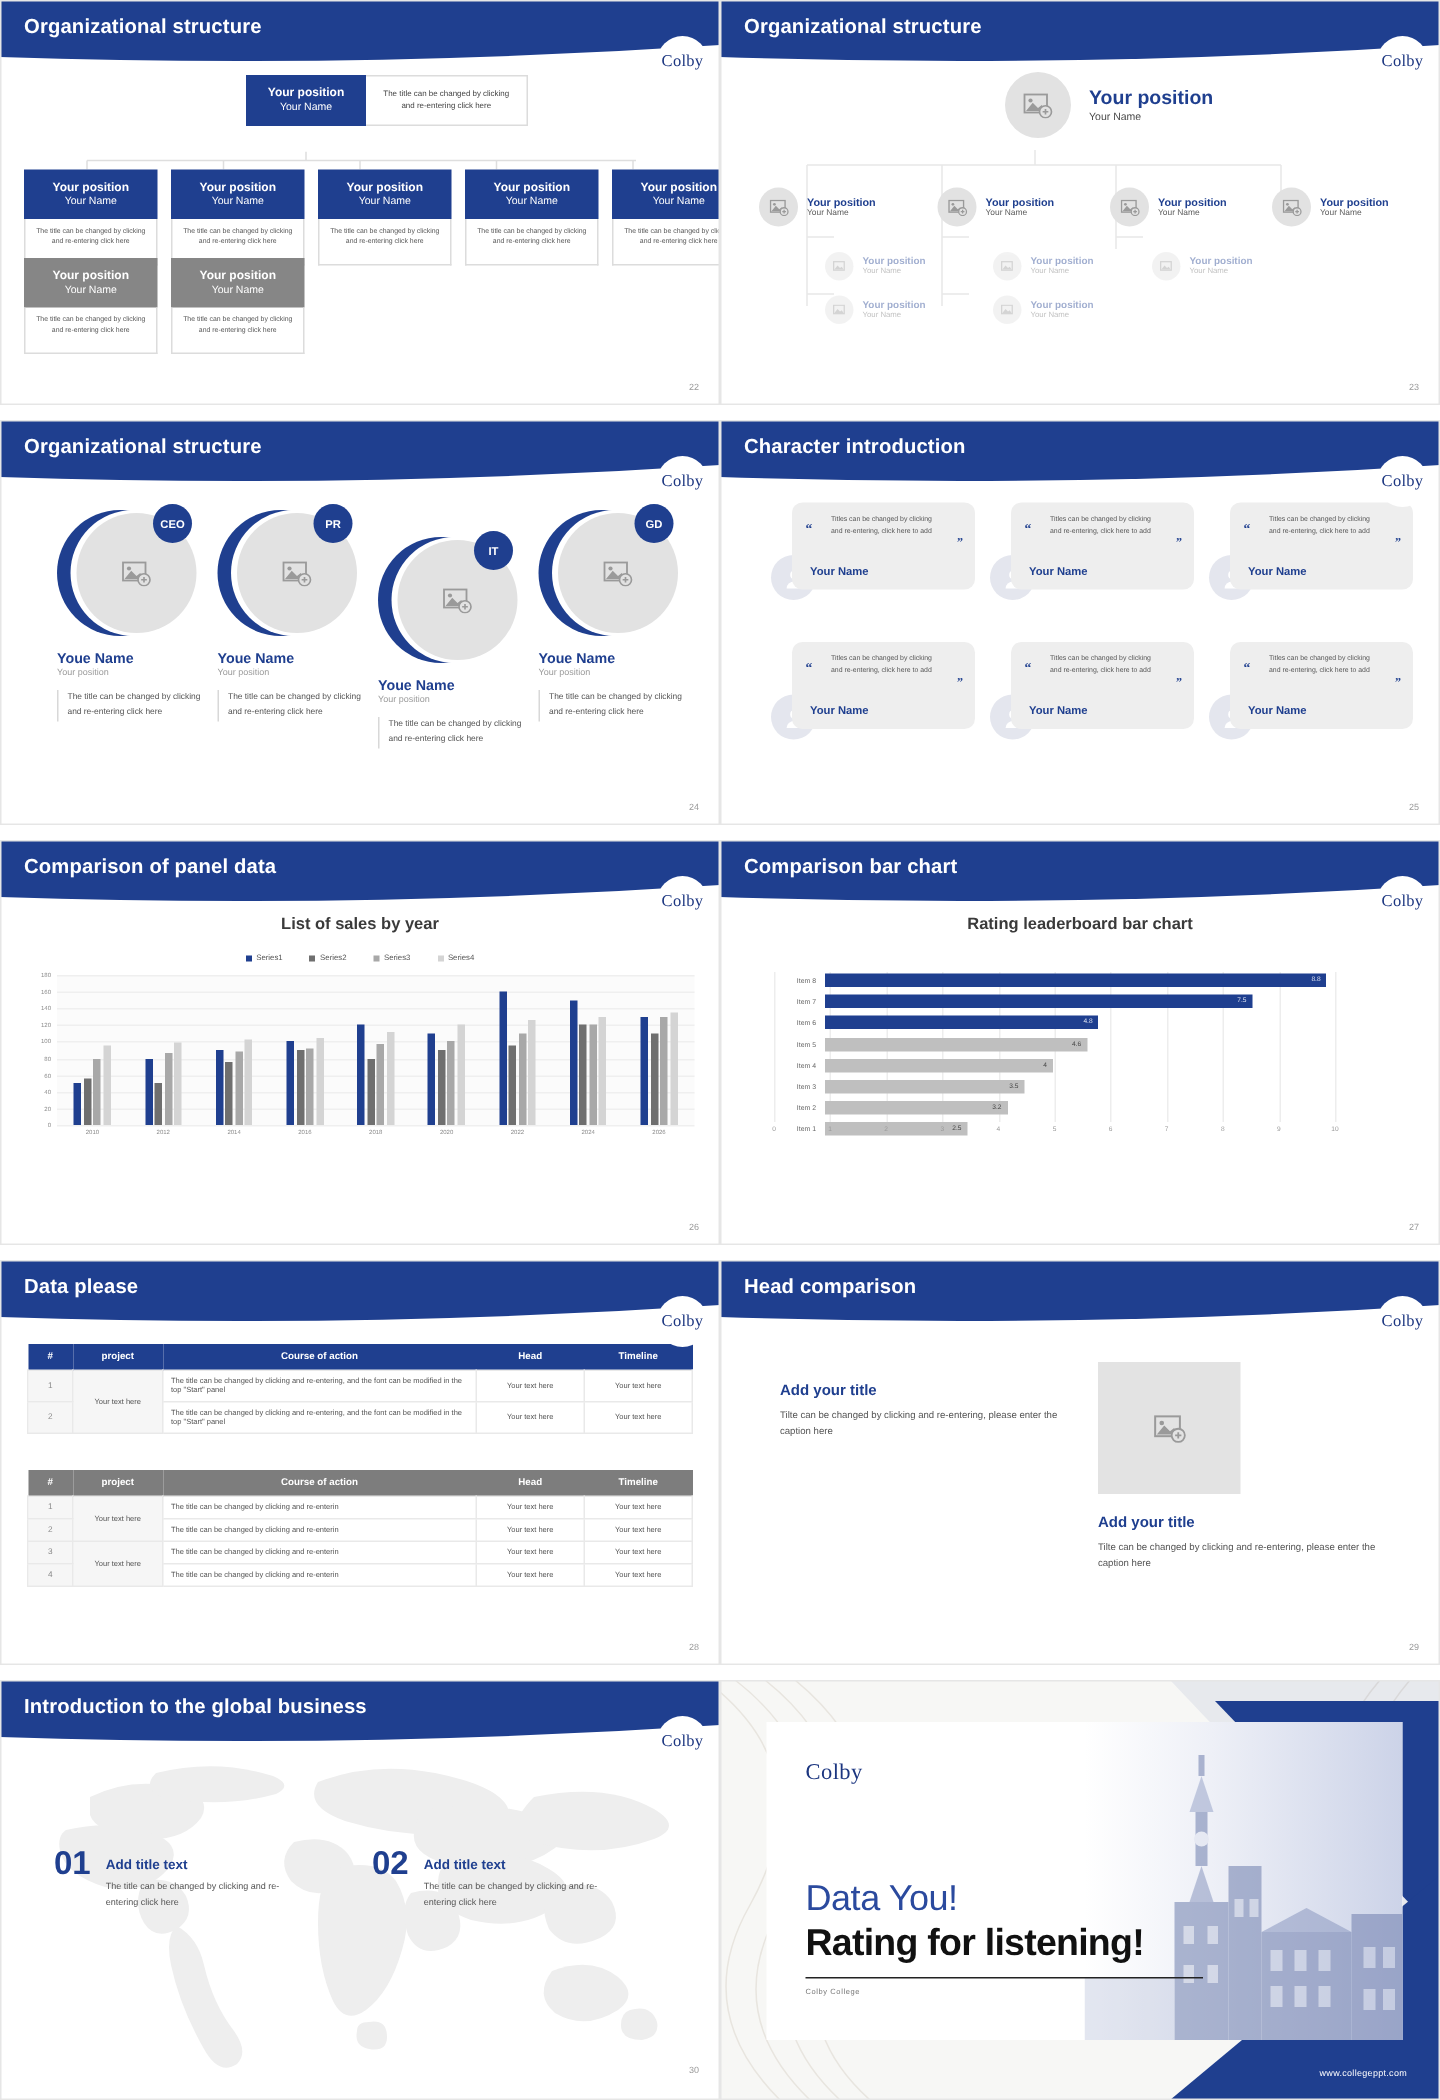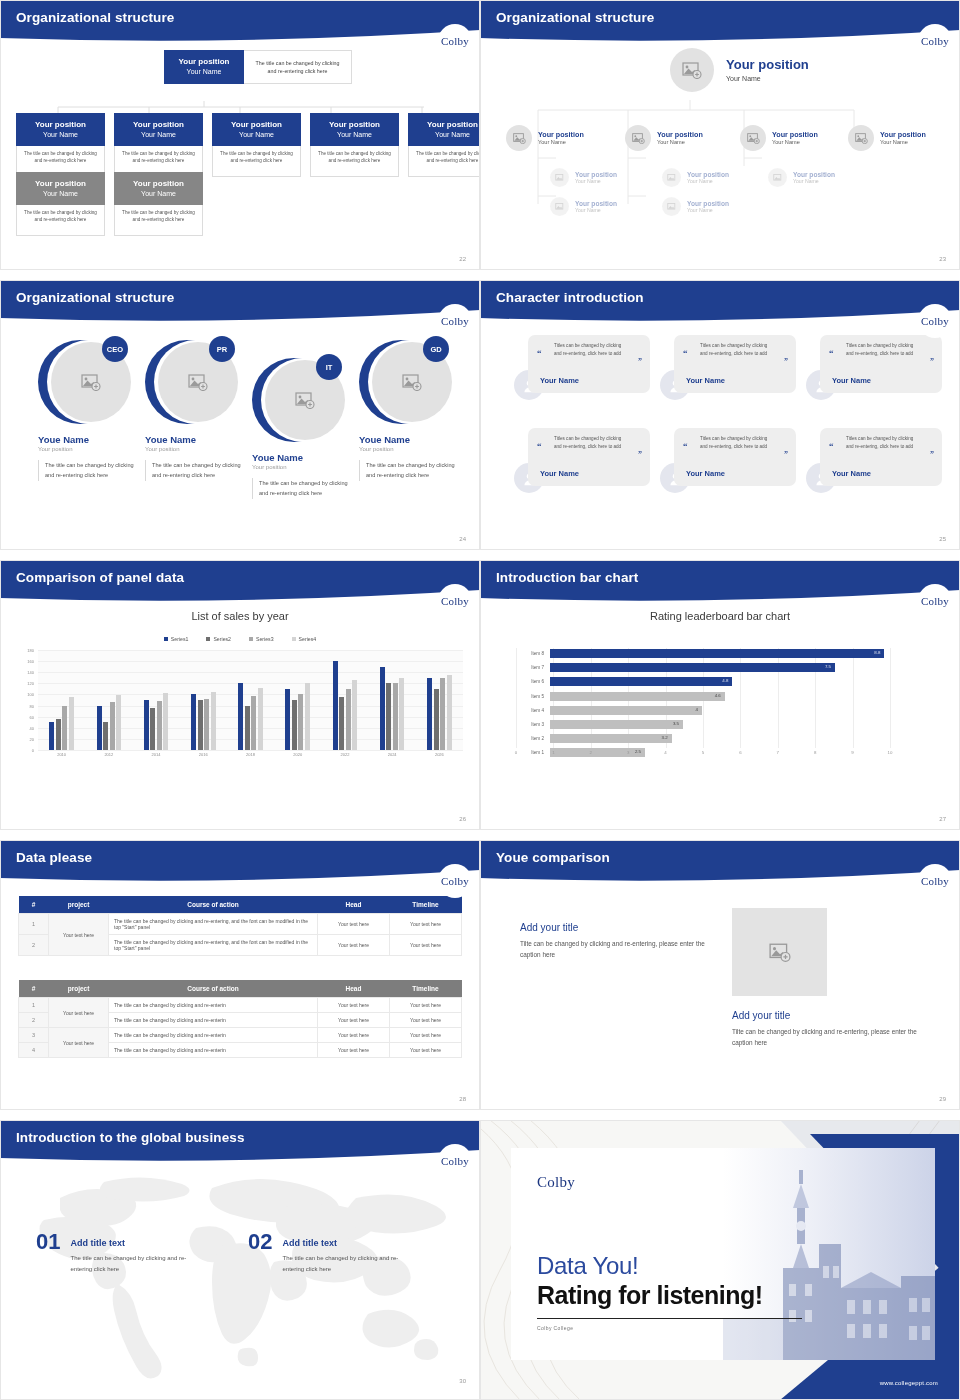--- a/index.html
+++ b/index.html
@@ -85,21 +85,21 @@
      background:#e4e6ee; display:flex; align-items:center; justify-content:center; z-index:1; }
   .ci-card { position:absolute; left:14px; top:0; width:122px; height:58px;
      background:#eeeeee; border-radius:7px; z-index:2; padding:7px 9px; }
   .ci-q1 { font-size:9px; color:#1f3f8f; font-weight:bold; line-height:.7; font-family:"Liberation Serif", serif;}
   .ci-txt { position:absolute; left:26px; top:7px; width:72px; font-size:4.6px; color:#555; line-height:1.75; }
   .ci-q2 { position:absolute; right:8px; top:22px; font-size:8px; color:#1f3f8f; font-weight:bold;
      font-family:"Liberation Serif", serif; }
   .ci-name { position:absolute; left:12px; bottom:8px; font-size:7.5px; font-weight:bold; color:#1f3f8f; }
 
   
-  .ch-title { position:absolute; top:50px; width:100%; text-align:center; font-size:11px; color:#3a3a3a; }
+  .ch-title { position:absolute; top:50px; width:100%; text-align:center; font-size:11px; color:#3a3a3a;font-weight:bold; }
   .legend { position:absolute; top:76px; width:100%; display:flex; justify-content:center; gap:18px; }
   .legend .li { display:flex; align-items:center; gap:3px; font-size:5.2px; color:#555; }
   .legend .sw { width:4px; height:4px; }
   .plot { position:absolute; left:12px; top:90px; width:455px; height:113px; }
   .yax { position:absolute; left:0; top:0; width:24px; height:100px; }
   .ytick { position:absolute; right:2px; transform:translateY(-50%); font-size:4px; color:#8d8d8d; }
   .gridarea { position:absolute; left:26px; top:0; right:4px; height:100px; background:#fbfbfb; }
   .gline { position:absolute; left:0; right:0; height:1px; background:#efefef; }
   .groups { position:absolute; left:26px; top:0; right:4px; height:100px;
      display:flex; justify-content:space-around; align-items:flex-end; }
@@ -133,21 +133,21 @@
   .thgray th { background:#7d7d7d; }
 
   
   .dc-item { position:absolute; width:190px; }
   .dc-imgs { display:flex; }
   .dc-ph { width:95px; height:88px; background:#e3e3e3; display:flex; align-items:center; justify-content:center; }
   .dc-do { width:95px; height:88px; background:#1f3f8f; display:flex; align-items:center; justify-content:center;
      position:relative; }
   .dc-val { position:relative; z-index:3; color:#fff; font-size:18px; font-weight:bold; letter-spacing:-.5px; }
   .dc-val i { font-size:9px; font-style:normal; }
-  .dc-title { margin-top:14px; font-size:10px; font-weight:normal; color:#1f3f8f; }
+  .dc-title { margin-top:14px; font-size:10px; font-weight:bold; color:#1f3f8f; }
   .dc-desc { margin-top:5px; font-size:6.4px; color:#555; line-height:1.75; }
 
   
   .map-wrap { position:absolute; left:0; top:42px; width:480px; height:228px; overflow:hidden; }
   .gb-item { position:absolute; top:112px; display:flex; align-items:flex-start; gap:10px; }
   .gb-num { font-size:22px; font-weight:bold; color:#1f3f8f; line-height:.9; }
   .gb-t { font-size:9px; font-weight:bold; color:#1f3f8f; margin-top:6px; }
   .gb-d { font-size:6px; color:#555; line-height:1.9; margin-top:5px; width:128px; }
 
   
@@ -734,21 +734,21 @@
     <div class="pagenum">26</div>
     <div class="frameline"></div>
   </div>
 
   <div class="slide">
     <div class="hdr">
       <svg width="480" height="46" viewBox="0 0 480 46">
           <path d="M0,0 H480 V30 Q240,46 0,38 Z" fill="#1f3f8f"></path>
         </svg>
     </div>
-    <div class="hdr-title">Introduction bar chart</div>
+    <div class="hdr-title">Comparison bar chart</div>
     <div class="logo">
         <span>Colby</span>
       </div>
 
     <div class="ch-title">Rating leaderboard bar chart</div>
     <div class="lb-vgrid" id="lb-grid">
         <div class="lb-vline" style="left: 0%;"></div>
         <div class="lb-vline" style="left: 10%;"></div>
         <div class="lb-vline" style="left: 20%;"></div>
         <div class="lb-vline" style="left: 30%;"></div>
@@ -927,21 +927,21 @@
     <div class="pagenum">28</div>
     <div class="frameline"></div>
   </div>
 
   <div class="slide">
     <div class="hdr">
       <svg width="480" height="46" viewBox="0 0 480 46">
           <path d="M0,0 H480 V30 Q240,46 0,38 Z" fill="#1f3f8f"></path>
         </svg>
     </div>
-    <div class="hdr-title">Youe comparison</div>
+    <div class="hdr-title">Head comparison</div>
     <div class="logo">
         <span>Colby</span>
       </div>
 
     <div class="dc-item" style="left:40px; top:68px;">
       <div class="dc-title">Add your title</div>
       <div class="dc-desc">Tilte can be changed by clicking and re-entering, please enter the caption here</div>
     </div>
 
     <div class="dc-item" style="left:252px; top:68px;">

